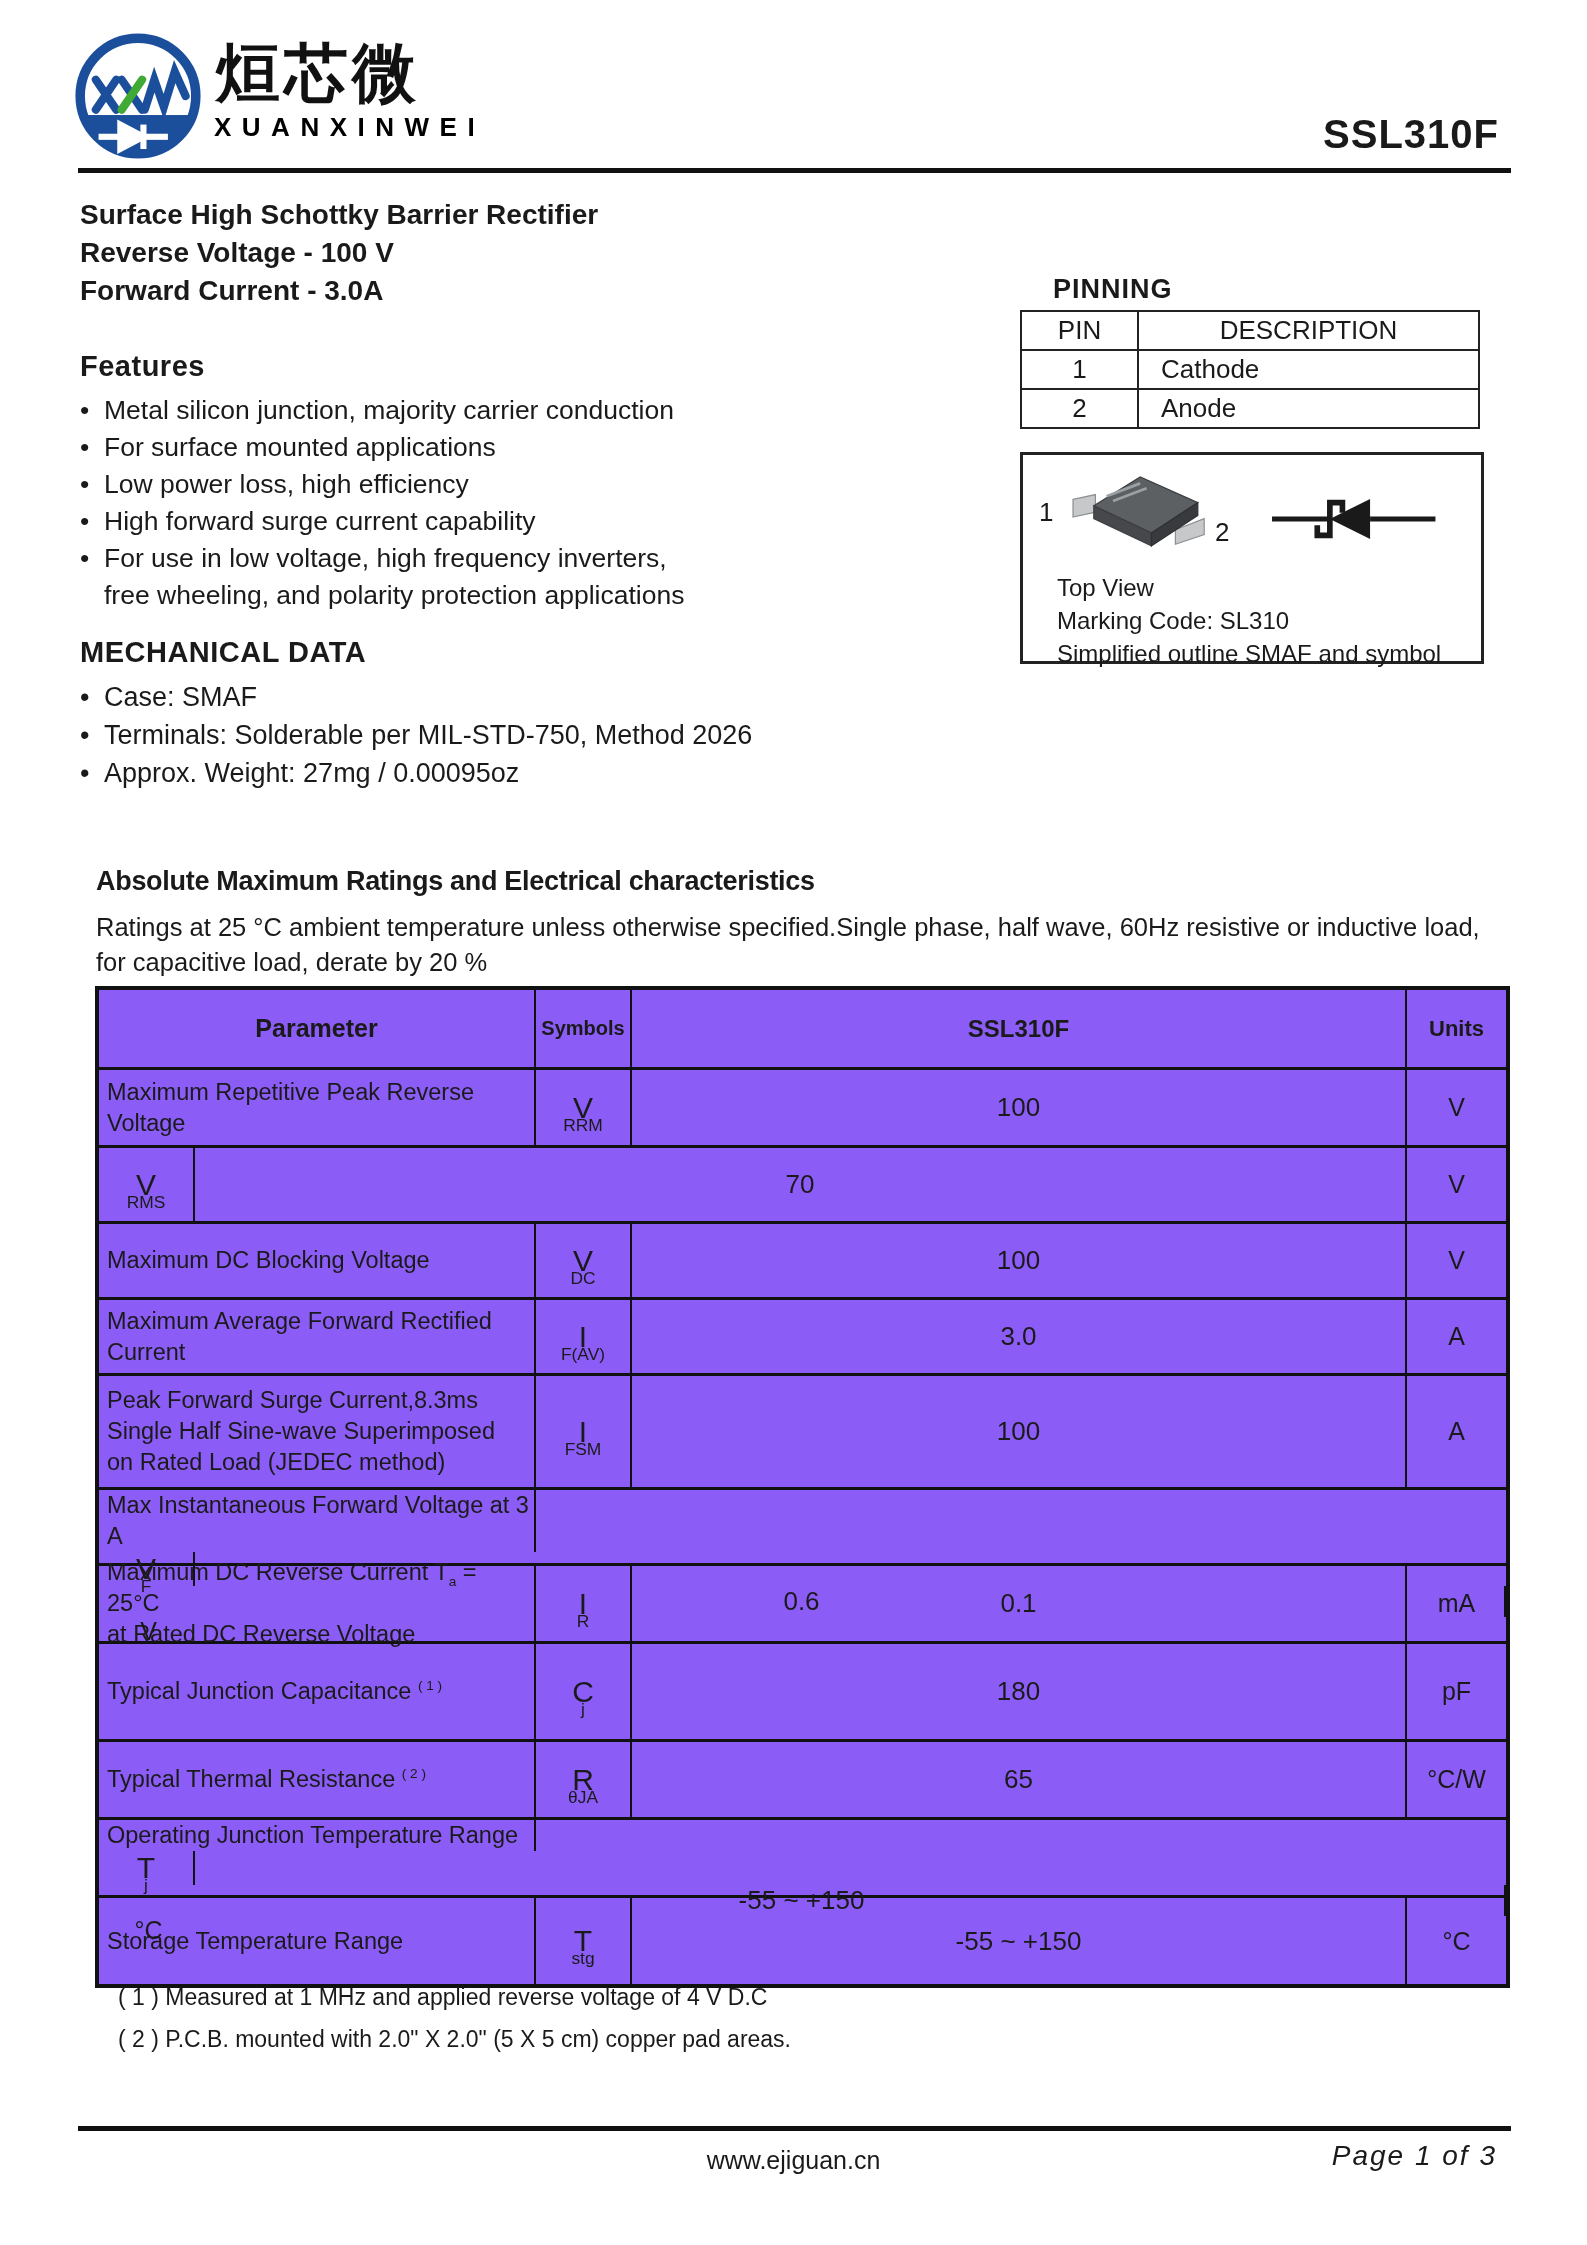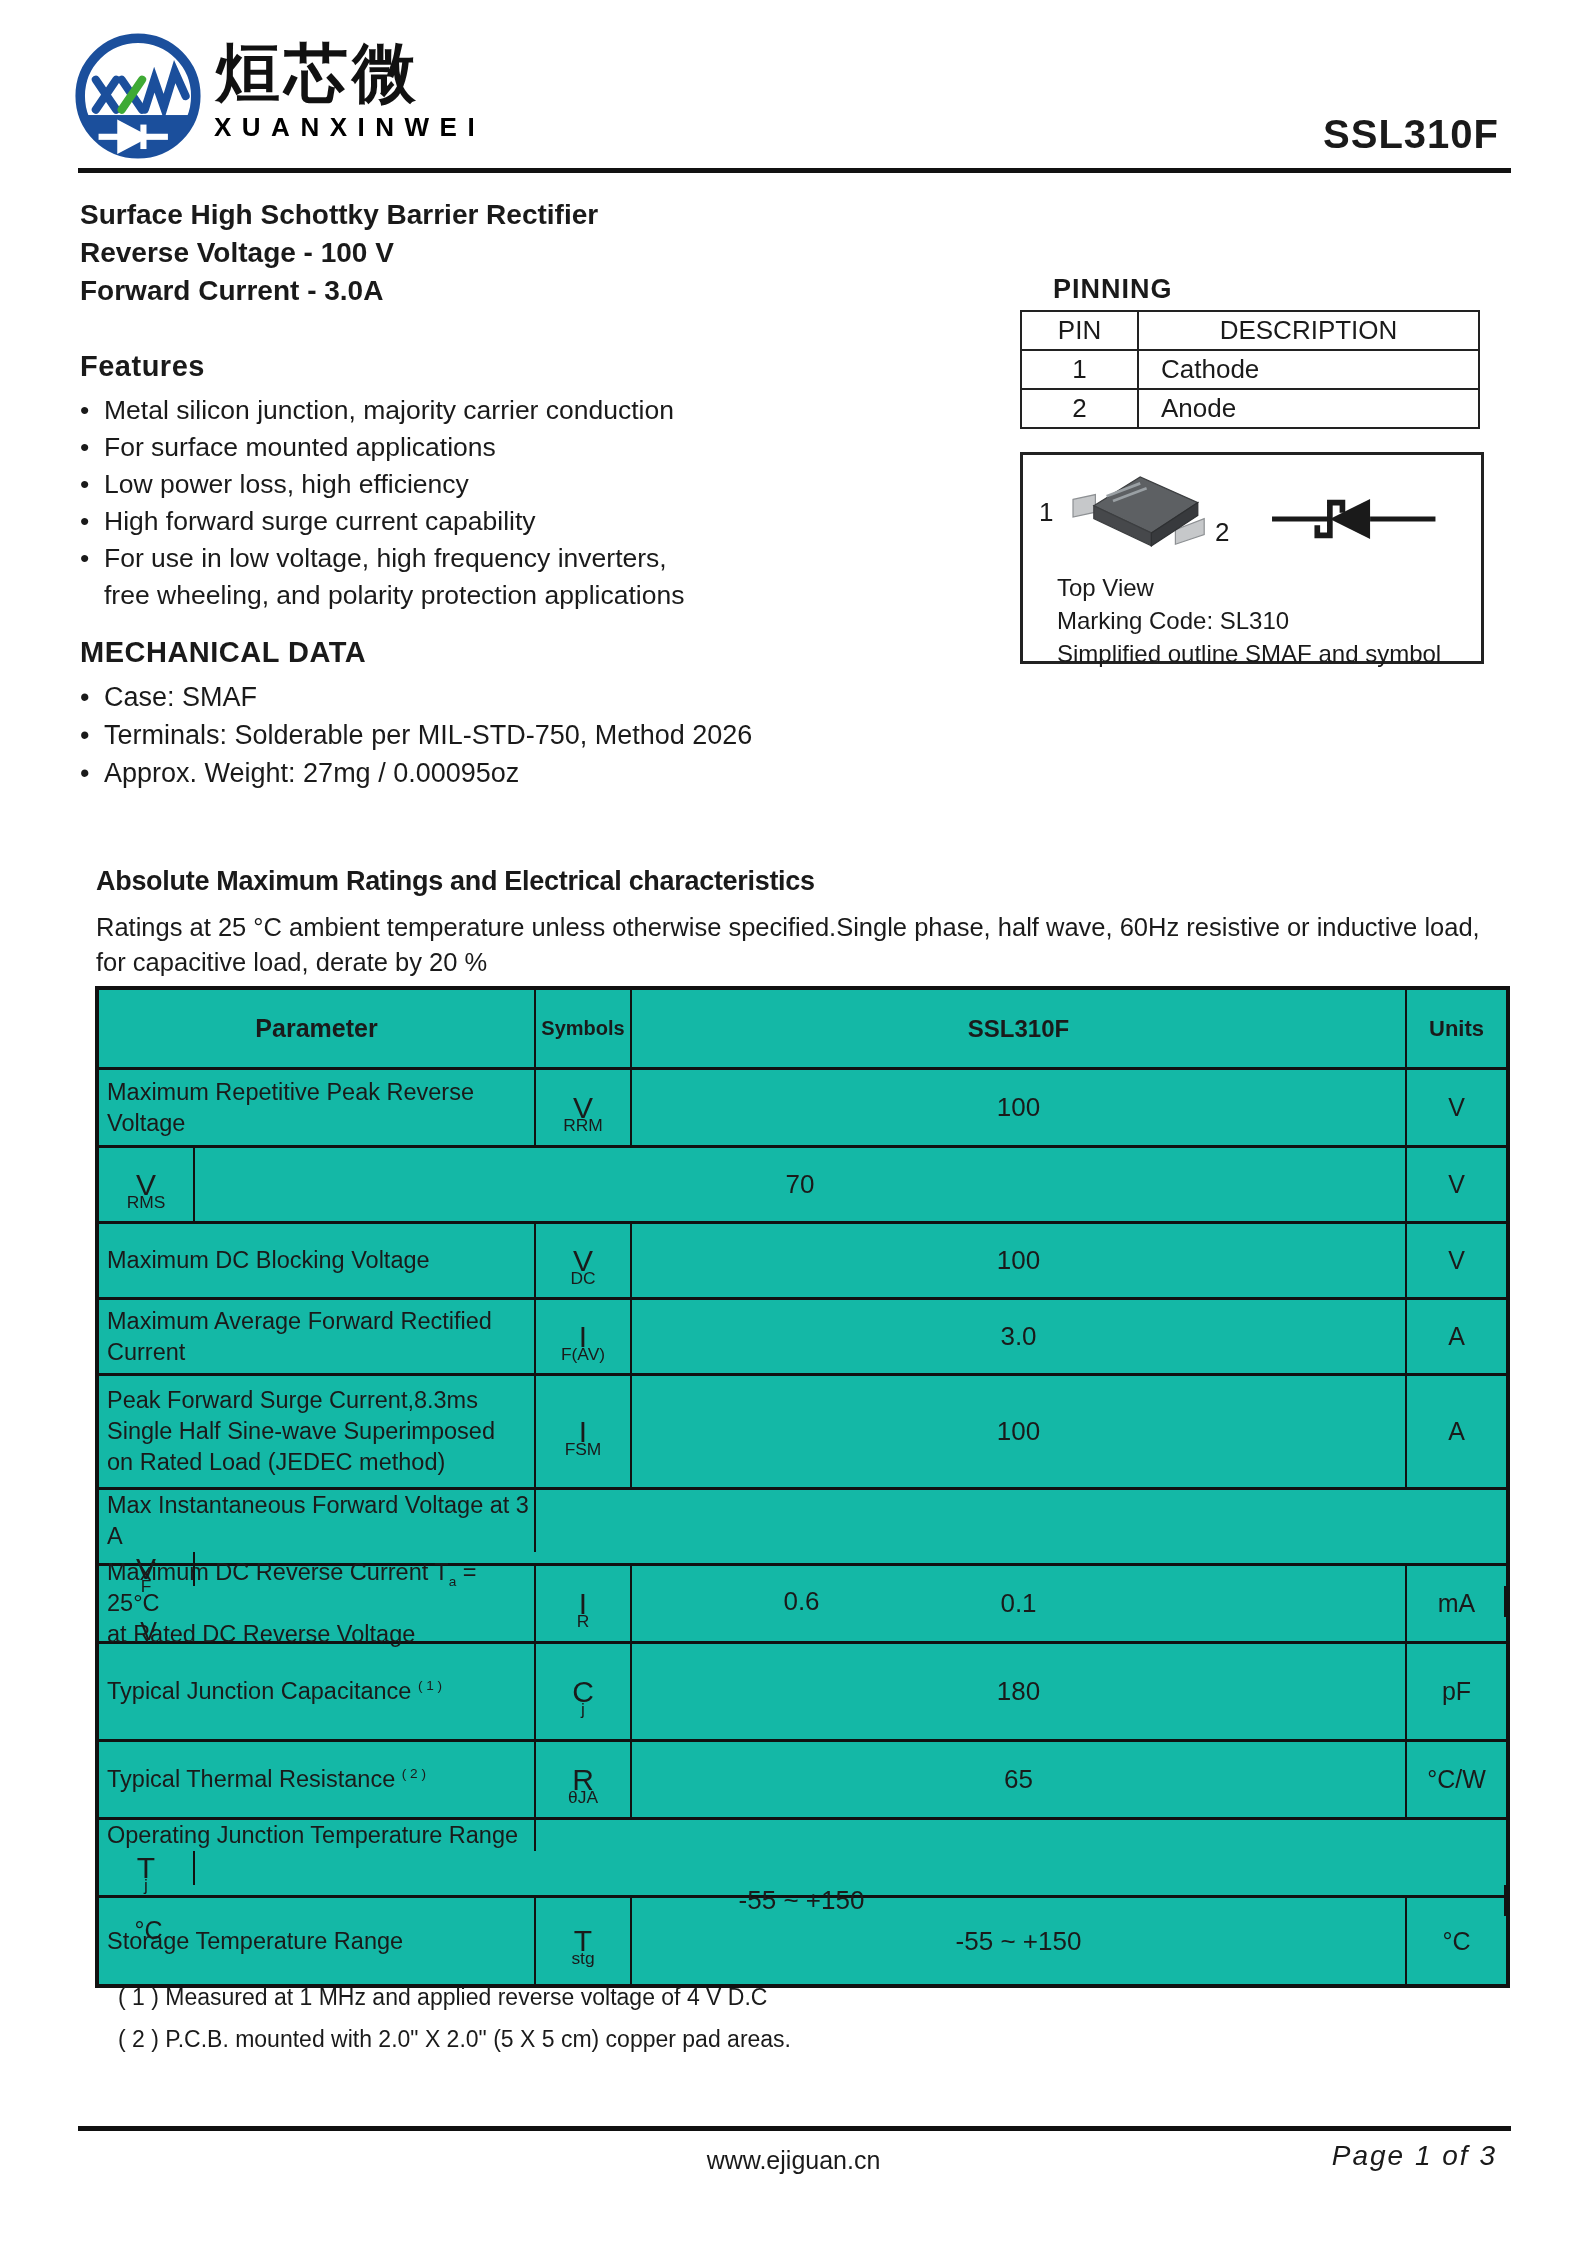--- a/index.html
+++ b/index.html
@@ -41,21 +41,21 @@
 
   
   .mechanical{position:absolute;left:80px;top:636px;width:900px;}
   .mechanical .bullet-row{font-size:27px;line-height:38px;}
 
   
   .amr-heading{position:absolute;left:96px;top:866px;font-size:27px;font-weight:bold;letter-spacing:-0.3px;}
   .amr-note{position:absolute;left:96px;top:910px;font-size:25.5px;line-height:35px;width:1420px;}
 
   
-  .amr-table{position:absolute;left:95px;top:986px;width:1415px;border:4px solid #111;box-sizing:border-box;background:#14b8a6;}
+  .amr-table{position:absolute;left:95px;top:986px;width:1415px;border:4px solid #111;box-sizing:border-box;background:#8b5cf6;}
   .t-row{display:flex;border-bottom:3px solid #111;box-sizing:border-box;align-items:stretch;}
   .t-row:last-child{border-bottom:none;}
   .t-cell{box-sizing:border-box;border-right:2px solid #111;display:flex;flex-direction:column;
           align-items:center;justify-content:center;}
   .t-cell:last-child{border-right:none;}
   .c-param{width:437px;align-items:flex-start;padding-left:8px;font-size:23.5px;line-height:31px;}
   .c-sym{width:96px;font-size:30px;}
   .c-val{flex:1;font-size:26px;}
   .c-unit{width:99px;font-size:25px;}
   .t-head{height:80px;}

